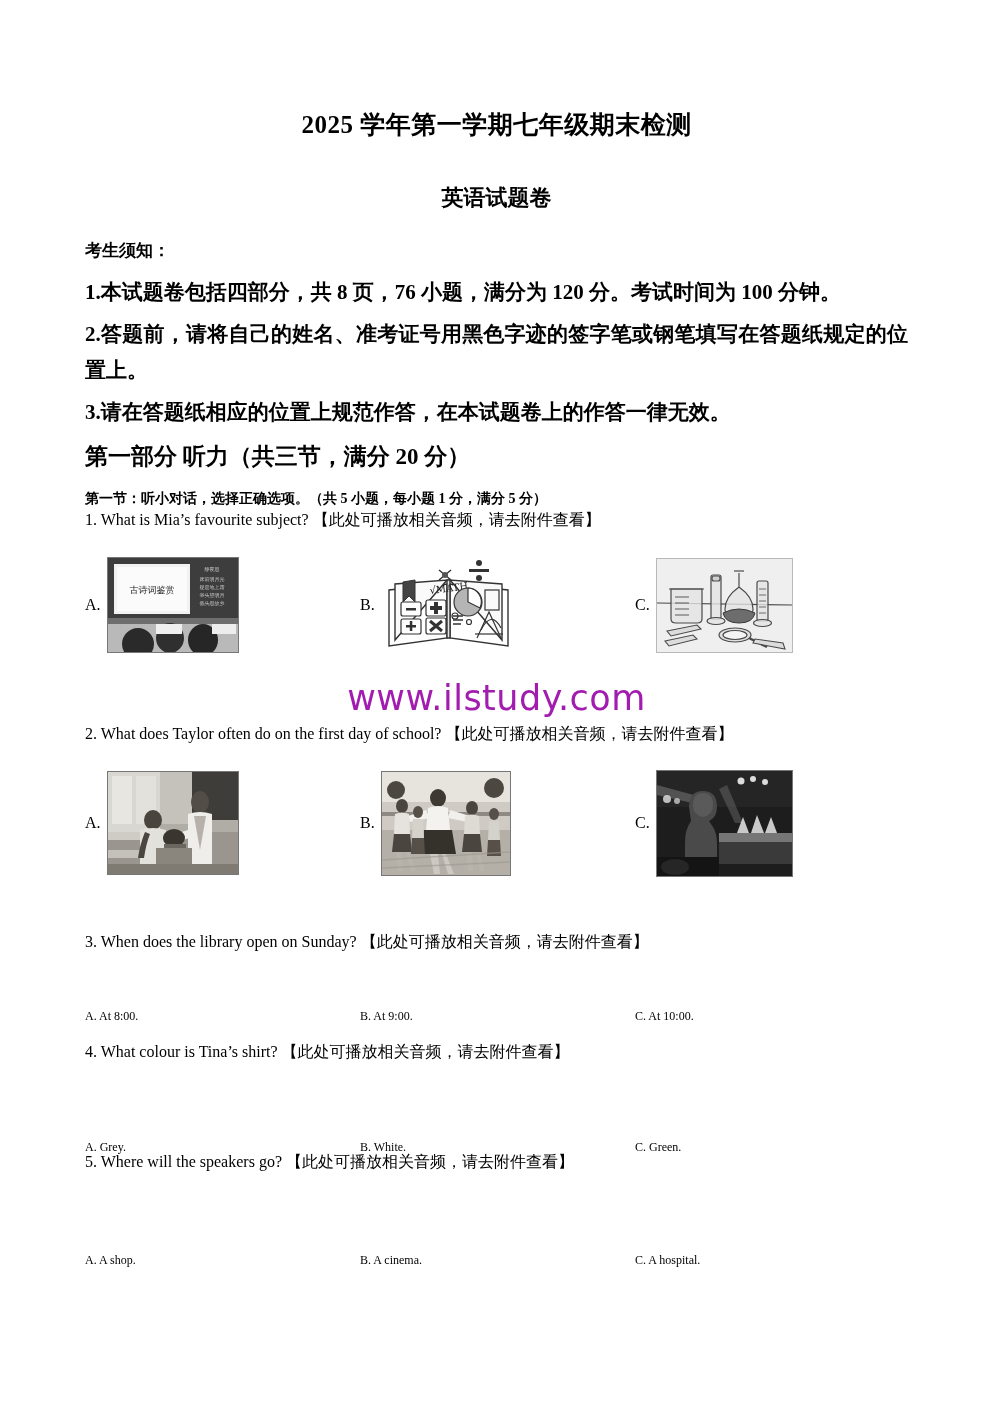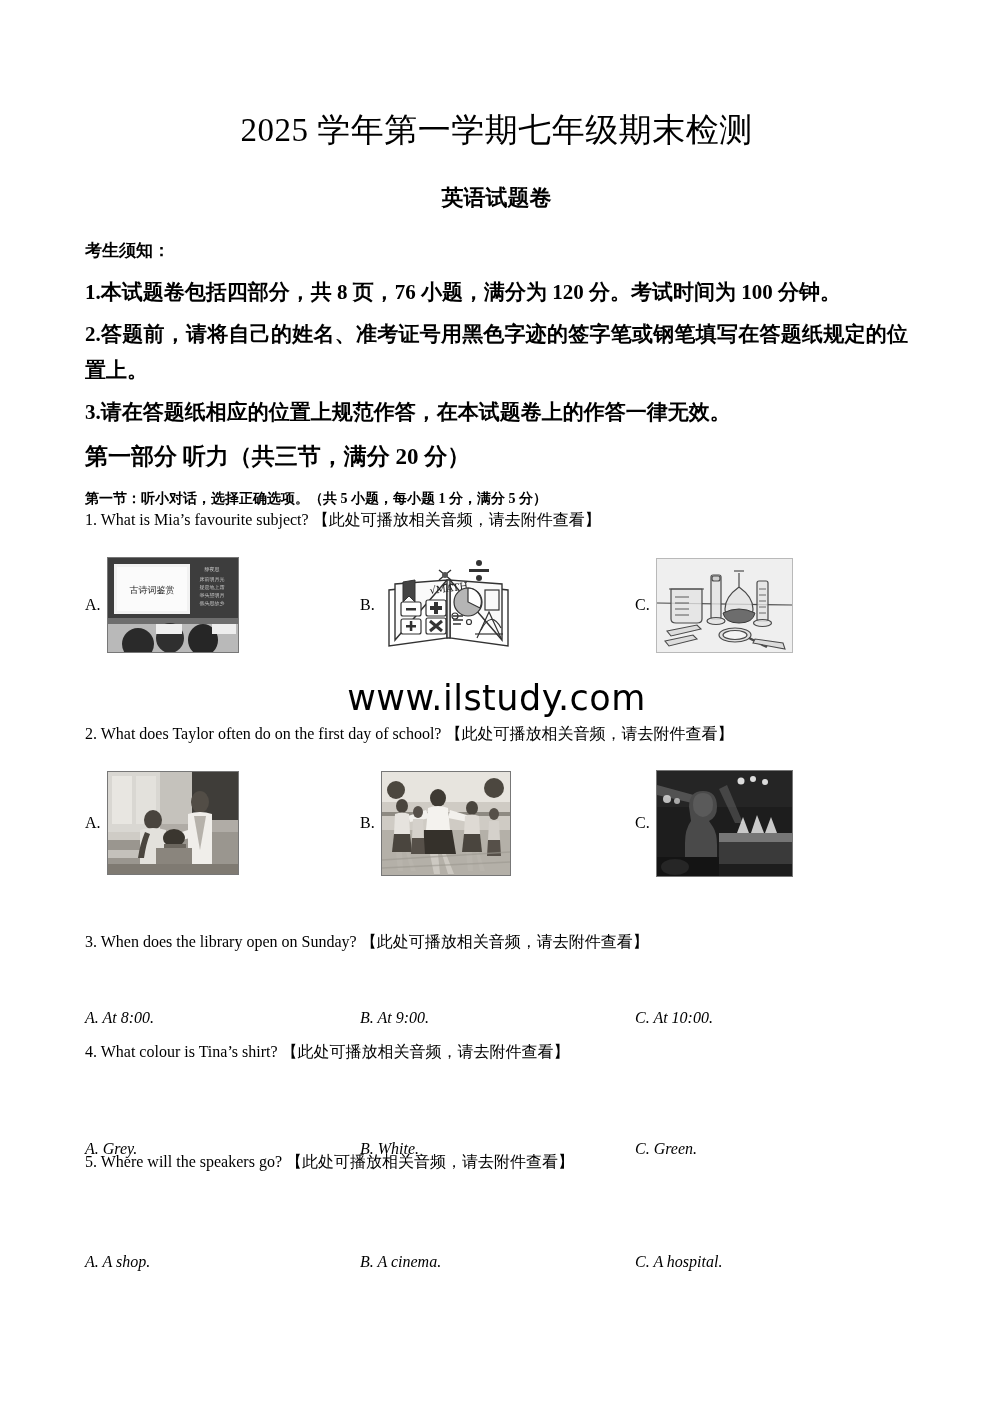--- a/index.html
+++ b/index.html
@@ -17,22 +17,22 @@
   }
   .page {
     position: relative;
     width: 993px;
     height: 1404px;
     padding: 0;
     box-sizing: border-box;
   }
   .doc-title {
     text-align: center;
-    font-weight: normal;
-    font-size: 33px;
+    font-weight: bold;
+    font-size: 25px;
     letter-spacing: 0.5px;
     margin: 0;
     position: absolute;
     left: 0; right: 0;
     top: 108px;
   }
   .doc-subtitle {
     text-align: center;
     font-weight: bold;
     font-size: 22px;
@@ -104,32 +104,31 @@
     position: relative;
     overflow: hidden;
   }
   .text-opts {
     position: relative;
     width: 830px;
     height: 26px;
   }
   .text-opt {
     position: absolute;
-    font-size: 16px;
+    font-size: 12px;
     white-space: nowrap;
-    font-style: italic;
   }
   .watermark {
     position: absolute;
     left: 0; right: 0;
     top: 678px;
     text-align: center;
     font-family: "DejaVu Sans", "Liberation Sans", sans-serif;
     font-size: 35px;
-    color: #000000;
+    color: #a21caf;
     letter-spacing: 0.5px;
     pointer-events: none;
     user-select: none;
   }
 
   
   .ill { width: 100%; height: 100%; display: block; }
 </style>
 </head>
 <body>

